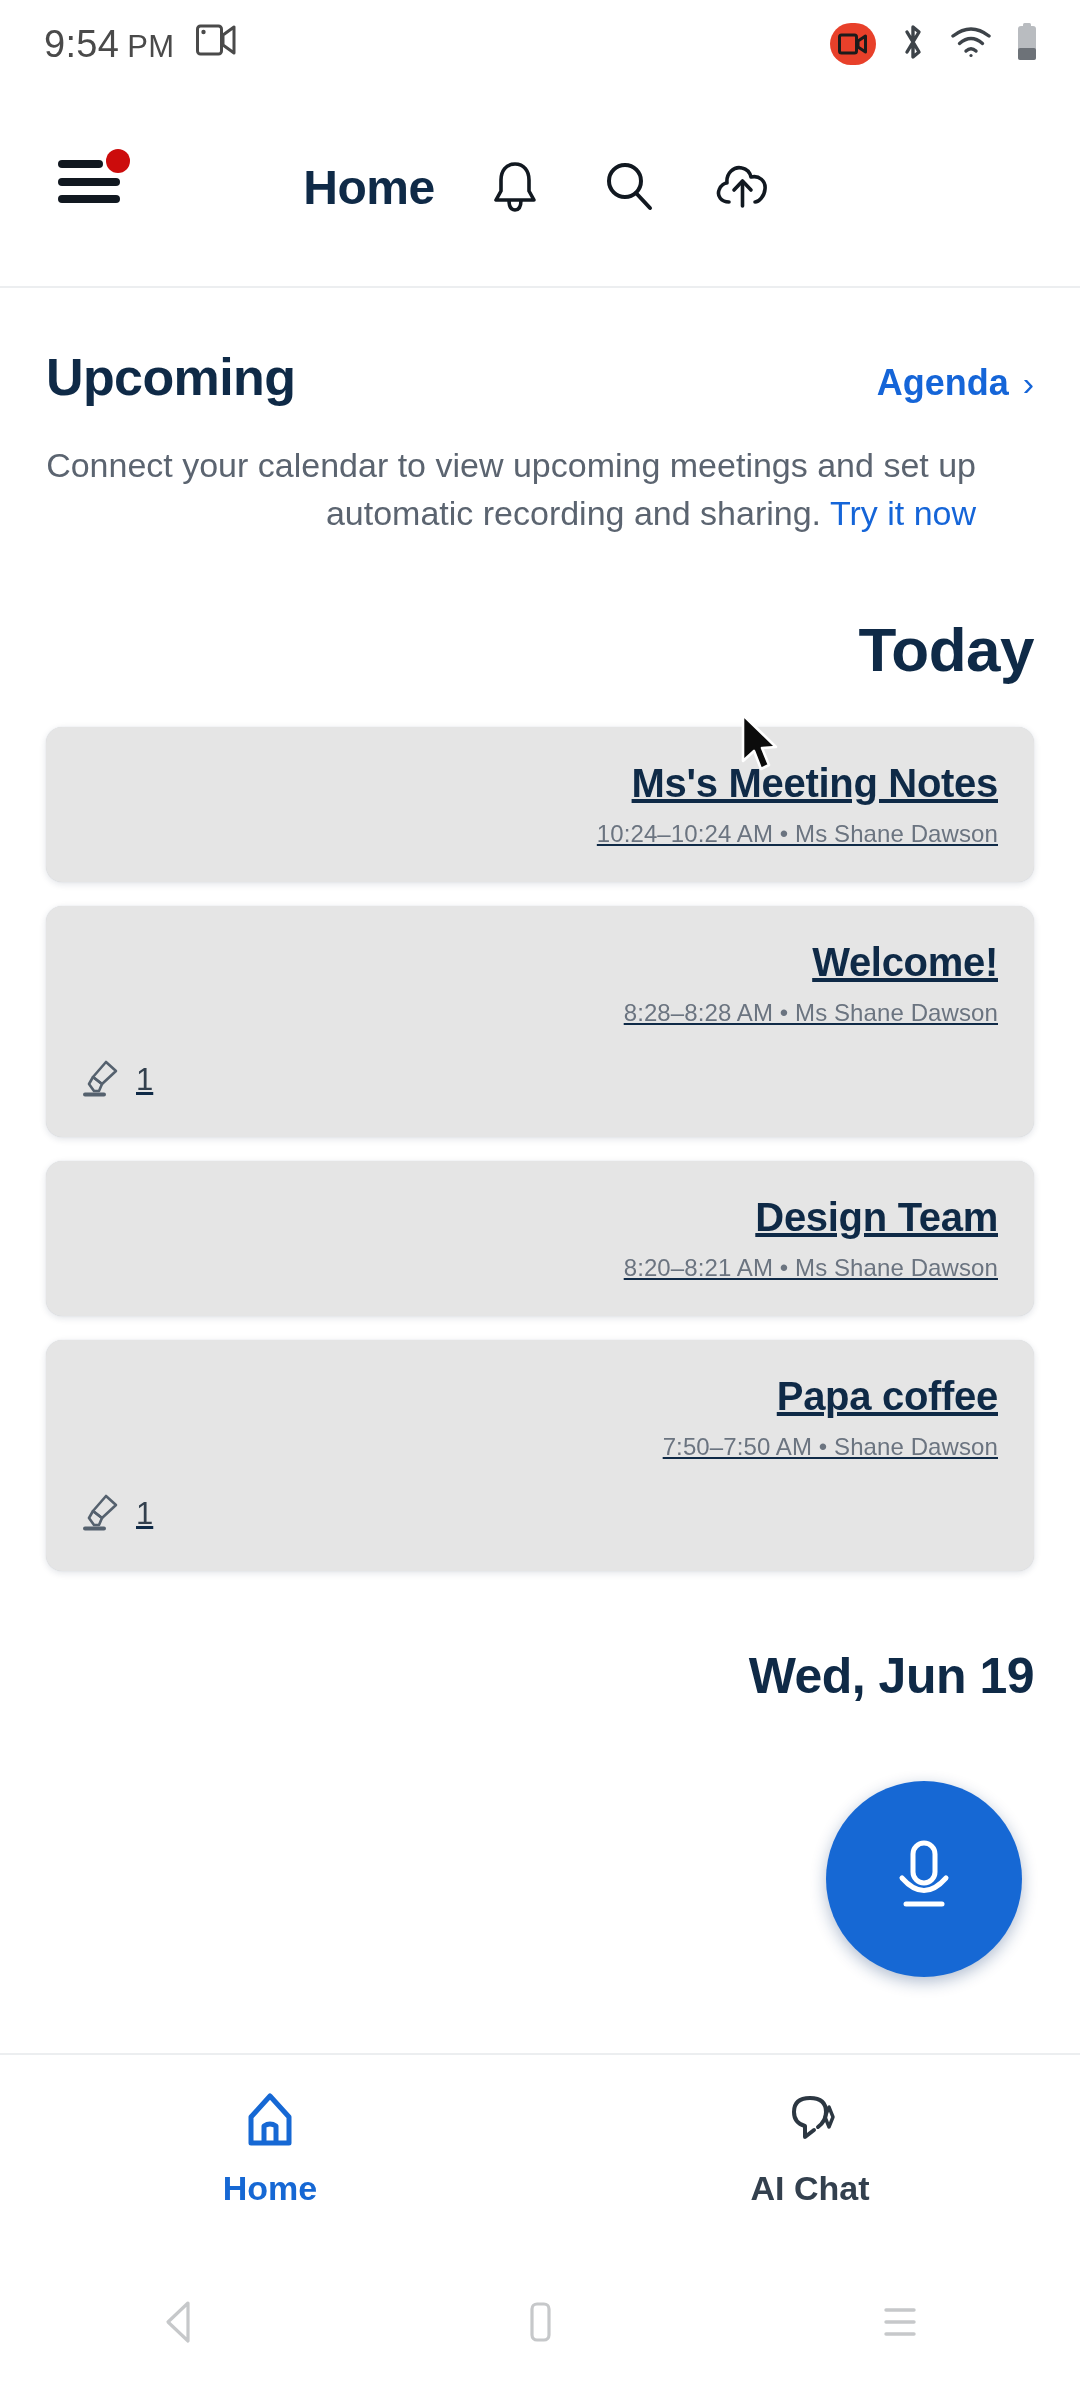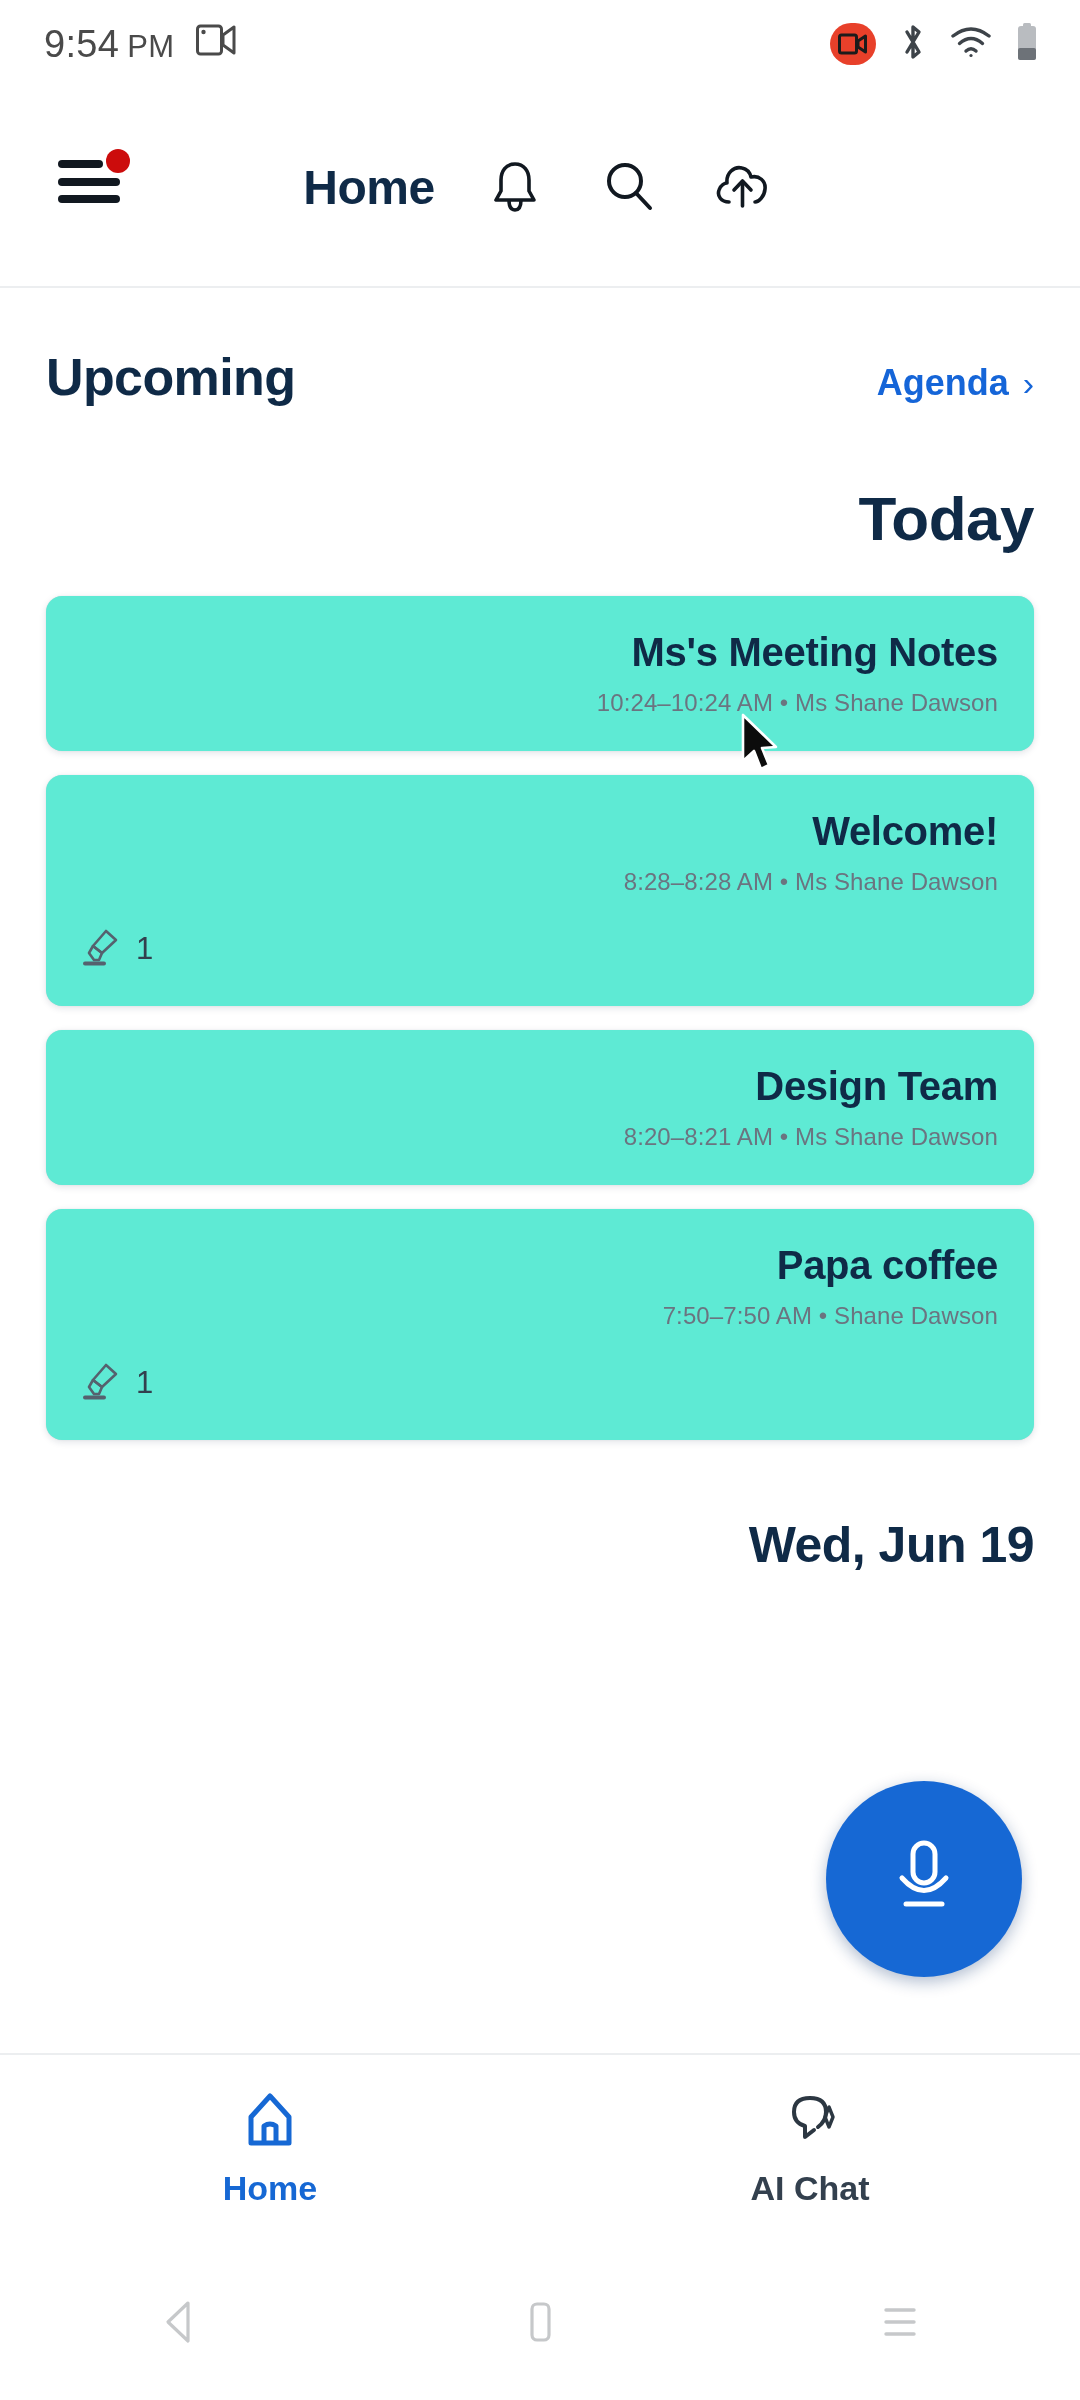--- a/index.html
+++ b/index.html
@@ -176,24 +176,25 @@
     letter-spacing: -0.5px;
   }
 
   .card-list {
     margin-top: 42px;
     display: flex;
     flex-direction: column;
     gap: 24px;
   }
   .card {
-    background: #5eead4;
+    background: #e5e5e5;
     border-radius: 16px;
     padding: 34px 36px 34px 36px;
     box-shadow: 0 2px 7px rgba(20, 40, 70, 0.13), 0 0 1px rgba(20,40,70,0.16);
+    text-decoration: underline;
   }
   .card-title {
     font-size: 40px;
     font-weight: 700;
     color: #0f2a47;
     letter-spacing: -0.3px;
   }
   .card-meta {
     margin-top: 14px;
     font-size: 24px;
@@ -375,20 +376,23 @@
 <div class="content">
 
   <div class="section-head">
     <div class="section-title">Upcoming</div>
     <div class="agenda-link">
       <span>Agenda</span>
       <span class="chev">›</span>
     </div>
   </div>
 
+  <div class="blurb">
+    <span>Connect your calendar to view upcoming meetings and set up automatic recording and sharing. </span><span class="link">Try it now</span>
+  </div>
 
   <div class="today-title">Today</div>
 
   <div class="card-list">
 
     <div class="card">
       <div class="card-title">Ms's Meeting Notes</div>
       <div class="card-meta">10:24–10:24 AM  •  Ms Shane Dawson</div>
     </div>
 

